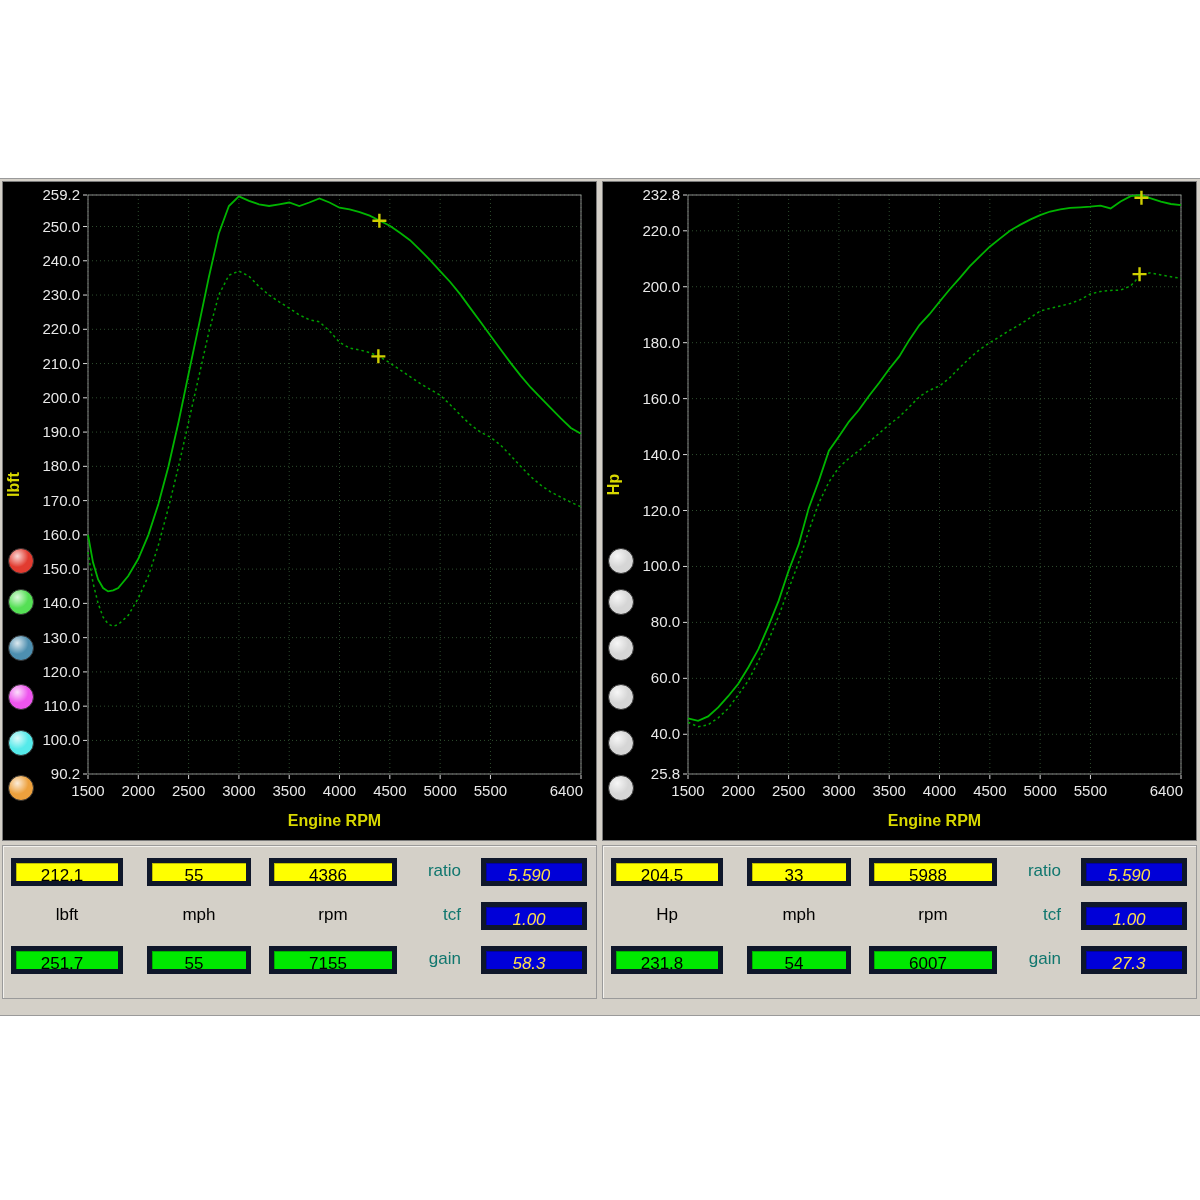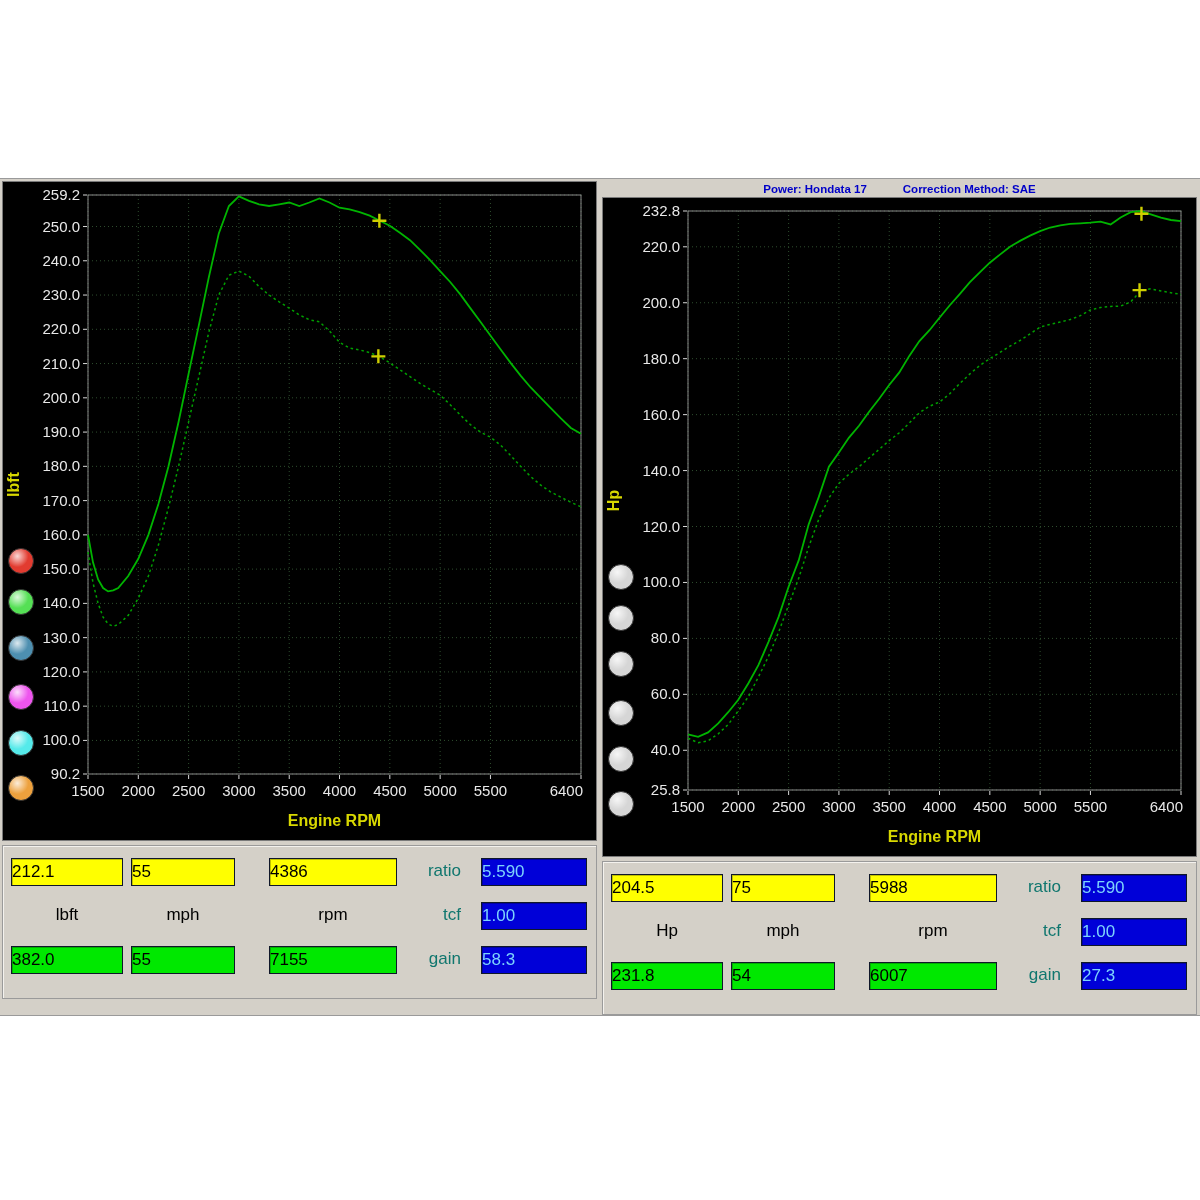--- a/index.html
+++ b/index.html
@@ -25,30 +25,30 @@
   line.grid { stroke:#2e4d2e; stroke-width:1; stroke-dasharray:1 3; }
   rect.plot-border { fill:none; stroke:#8a8a8a; stroke-width:1; }
   line.tick { stroke:#d8d8d8; stroke-width:1; }
 
   .legend-dot { position:absolute; width:26px; height:26px; border-radius:50%; border:1px solid #333; }
 
   .readout { position:relative; margin-top:4px; height:154px; background:#d4d0c8;
              border:1px solid #9a9a9a; box-shadow: inset 1px 1px 0 #f4f2ee; }
   .ro-row { position:absolute; left:0; right:0; height:28px; }
   .cell { position:absolute; height:28px; font-size:17px; line-height:26px; }
-  .vbox { border:1px solid #0f172a; text-align:left; padding-right:10px; color:#000;
+  .vbox { border:5px solid #0f172a; text-align:center; padding-right:10px; color:#000;
           box-shadow: inset 1px 1px 0 rgba(0,0,0,0.25); }
   .vbox.yellow { background:#ffff00; }
   .vbox.green  { background:#00e800; }
-  .vbox.blue   { background:#0000d8; color:#7dd3fc; }
+  .vbox.blue   { background:#0000d8; color:#fde047;font-style:italic; }
   .unit { text-align:center; color:#000; }
   .bluelabel { color:#0f766e; text-align:right; }
 
   .c1 { left:8px;   width:112px; }
-  .c2 { left:128px; width:104px; }
+  .c2 { left:144px; width:104px; }
   .c3 { left:266px; width:128px; }
   .cl { left:392px; width:66px;  }
   .cb { left:478px; width:106px; }
   .r1 { top:12px; } .r2 { top:56px; } .r3 { top:100px; }
 </style>
 </head>
 <body>
 
 <div class="app">
 
@@ -163,34 +163,30 @@
         <div class="cell vbox blue cb">5.590</div>
       </div>
       <div class="ro-row r2">
         <div class="cell unit c1">lbft</div>
         <div class="cell unit c2">mph</div>
         <div class="cell unit c3">rpm</div>
         <div class="cell bluelabel cl">tcf</div>
         <div class="cell vbox blue cb">1.00</div>
       </div>
       <div class="ro-row r3">
-        <div class="cell vbox green c1">382.0</div>
+        <div class="cell vbox green c1">251.7</div>
         <div class="cell vbox green c2">55</div>
         <div class="cell vbox green c3">7155</div>
         <div class="cell bluelabel cl">gain</div>
         <div class="cell vbox blue cb">58.3</div>
       </div>
     </div>
   </div>
 
   <div class="panel right">
-    <div class="titlebar">
-      <span>Power: Hondata 17</span>
-      <span>Correction Method: SAE</span>
-    </div>
     <div class="chart-wrap" id="chartwrap-1">
       <svg class="chart" id="chart-1" viewBox="0 0 593 658" preserveAspectRatio="none">
           <line class="grid" x1="85" y1="13" x2="85" y2="592"></line>
           <line class="grid" x1="135.30612244897958" y1="13" x2="135.30612244897958" y2="592"></line>
           <line class="grid" x1="185.6122448979592" y1="13" x2="185.6122448979592" y2="592"></line>
           <line class="grid" x1="235.91836734693877" y1="13" x2="235.91836734693877" y2="592"></line>
           <line class="grid" x1="286.2244897959184" y1="13" x2="286.2244897959184" y2="592"></line>
           <line class="grid" x1="336.53061224489795" y1="13" x2="336.53061224489795" y2="592"></line>
           <line class="grid" x1="386.83673469387753" y1="13" x2="386.83673469387753" y2="592"></line>
           <line class="grid" x1="437.14285714285717" y1="13" x2="437.14285714285717" y2="592"></line>
@@ -263,21 +259,21 @@
     <div class="legend-dot" style="left: 5px; top: 366px; background: radial-gradient(circle at 35% 30%, rgba(255, 255, 255, 0.8), rgba(255, 255, 255, 0) 48%), rgb(214, 214, 214);"></div>
         <div class="legend-dot" style="left: 5px; top: 407px; background: radial-gradient(circle at 35% 30%, rgba(255, 255, 255, 0.8), rgba(255, 255, 255, 0) 48%), rgb(214, 214, 214);"></div>
         <div class="legend-dot" style="left: 5px; top: 453px; background: radial-gradient(circle at 35% 30%, rgba(255, 255, 255, 0.8), rgba(255, 255, 255, 0) 48%), rgb(214, 214, 214);"></div>
         <div class="legend-dot" style="left: 5px; top: 502px; background: radial-gradient(circle at 35% 30%, rgba(255, 255, 255, 0.8), rgba(255, 255, 255, 0) 48%), rgb(214, 214, 214);"></div>
         <div class="legend-dot" style="left: 5px; top: 548px; background: radial-gradient(circle at 35% 30%, rgba(255, 255, 255, 0.8), rgba(255, 255, 255, 0) 48%), rgb(214, 214, 214);"></div>
         <div class="legend-dot" style="left: 5px; top: 593px; background: radial-gradient(circle at 35% 30%, rgba(255, 255, 255, 0.8), rgba(255, 255, 255, 0) 48%), rgb(214, 214, 214);"></div>
       </div>
     <div class="readout">
       <div class="ro-row r1">
         <div class="cell vbox yellow c1">204.5</div>
-        <div class="cell vbox yellow c2">75</div>
+        <div class="cell vbox yellow c2">33</div>
         <div class="cell vbox yellow c3">5988</div>
         <div class="cell bluelabel cl">ratio</div>
         <div class="cell vbox blue cb">5.590</div>
       </div>
       <div class="ro-row r2">
         <div class="cell unit c1">Hp</div>
         <div class="cell unit c2">mph</div>
         <div class="cell unit c3">rpm</div>
         <div class="cell bluelabel cl">tcf</div>
         <div class="cell vbox blue cb">1.00</div>

